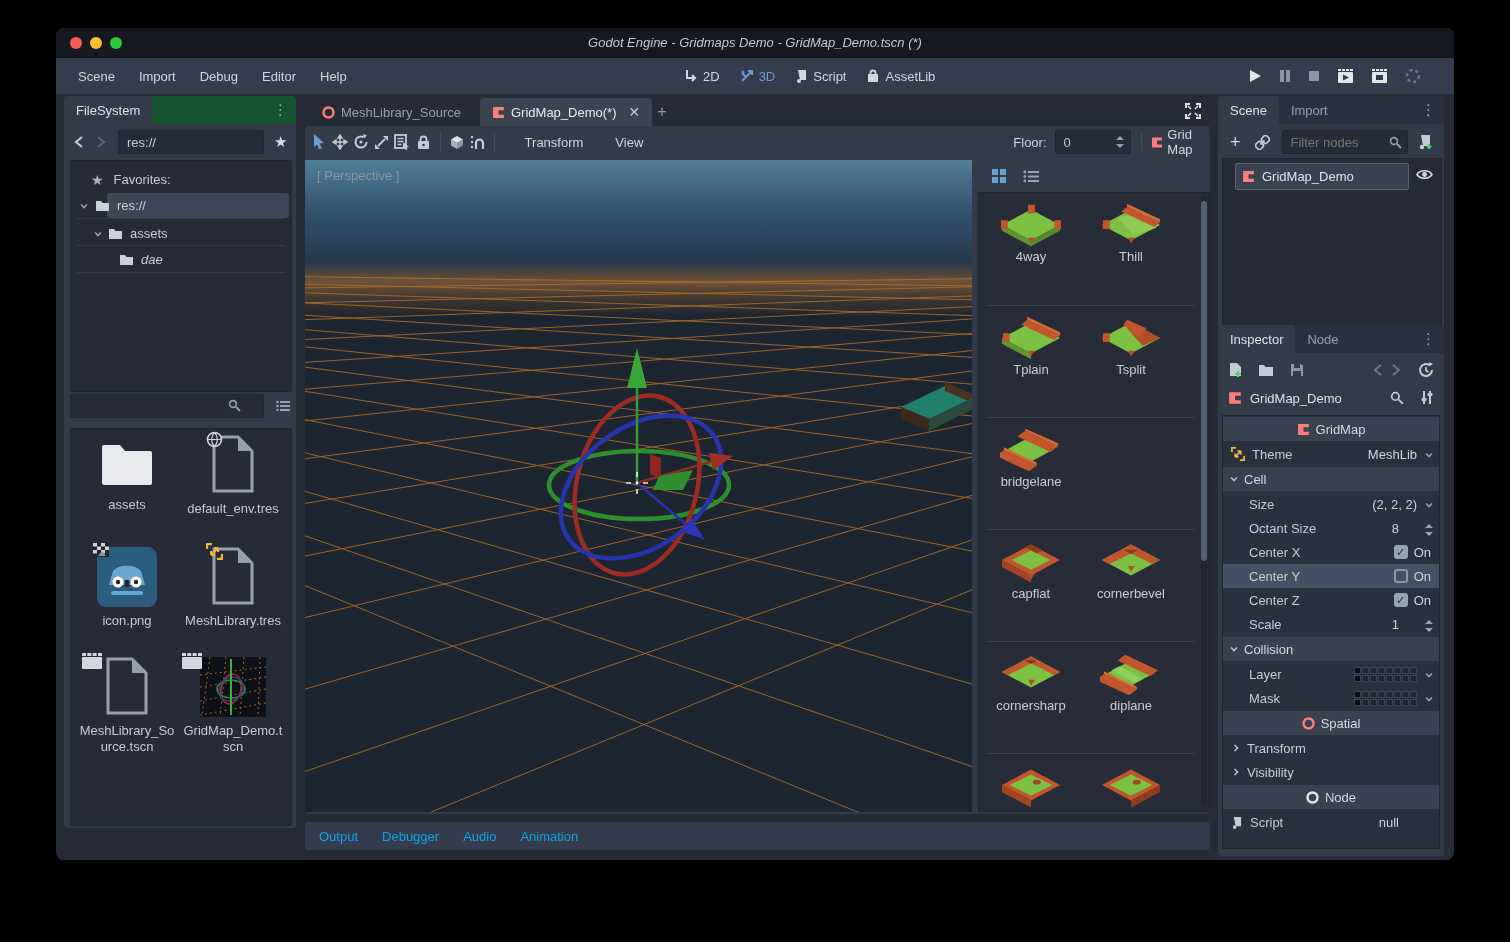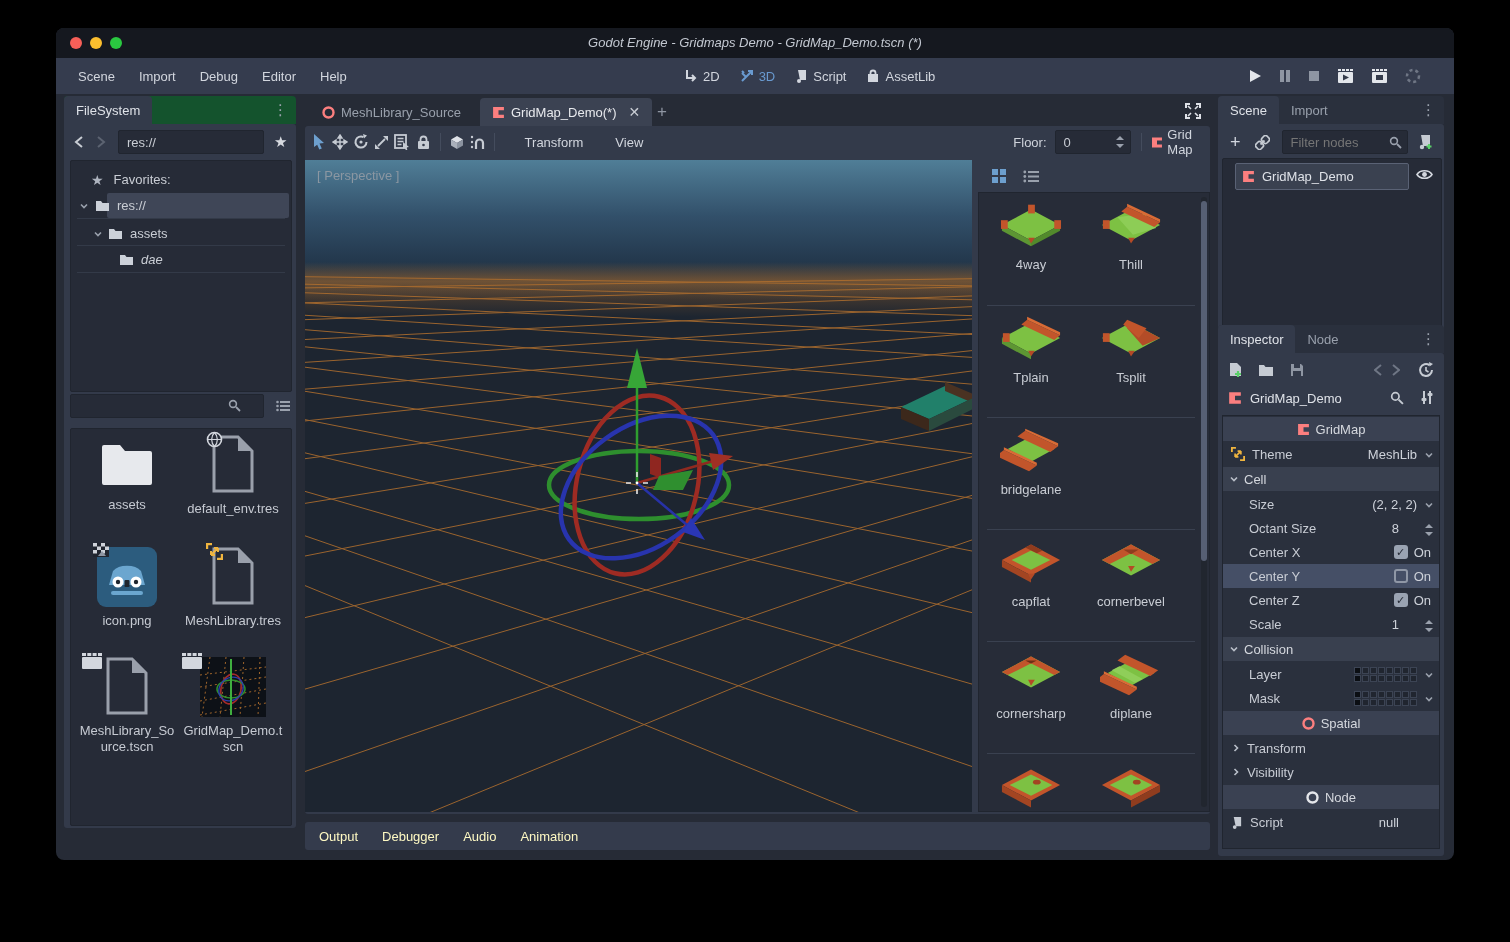--- a/index.html
+++ b/index.html
@@ -42,28 +42,28 @@
   .center-panel{left:249px;top:98px;width:905px;height:688px;background:#333a4a;border-radius:3px;}
   .vp-toolbar{position:absolute;left:0;top:0;width:905px;height:32px;display:flex;align-items:center;}
   .tbtn{width:26px;height:24px;display:flex;align-items:center;justify-content:center;}
   .tsep{width:1px;height:18px;background:#444c5d;margin:0 6px;}
   .tmenu{color:#d2d6de;font-size:13px;padding:0 10px;}
   #viewport{position:absolute;left:0;top:34px;width:667px;height:652px;background:#1d2530;overflow:hidden;}
   .vp-label{position:absolute;left:12px;top:8px;color:#8b97a2;font-size:13px;}
   
   .palette-head{position:absolute;left:673px;top:34px;width:232px;height:32px;display:flex;align-items:center;gap:16px;padding-left:14px;box-sizing:border-box;}
   .palette-body{position:absolute;left:673px;top:66px;width:232px;height:620px;background:#272c38;border:1px solid #20252f;box-sizing:border-box;overflow:hidden;}
-  .pal-item{position:absolute;width:100px;display:flex;flex-direction:column;align-items:center;gap:8px;}
+  .pal-item{position:absolute;width:100px;display:flex;flex-direction:column;align-items:center;}
   .pal-label{color:#c9cdd4;font-size:13px;}
   .pal-sep{position:absolute;left:8px;width:208px;height:1px;background:#3a4150;}
   .pal-scroll{position:absolute;right:2px;top:4px;width:6px;height:610px;background:#21262f;border-radius:3px;}
   .pal-thumb{position:absolute;left:0;top:4px;width:6px;height:360px;background:#565f73;border-radius:3px;}
   
   .bottom-bar{left:249px;top:794px;width:905px;height:28px;background:#343b4c;border-radius:3px;
-    display:flex;align-items:center;gap:24px;padding-left:14px;box-sizing:border-box;color:#fef9c3;font-size:13px;}
+    display:flex;align-items:center;gap:24px;padding-left:14px;box-sizing:border-box;color:#0ea5e9;font-size:13px;}
   
   .scene-body{left:1162px;top:96px;width:226px;height:214px;background:#333a4a;border-radius:0 3px 3px 3px;}
   .insp-body{left:1162px;top:325px;width:226px;height:503px;background:#333a4a;border-radius:0 3px 3px 3px;}
   .prop-box{position:absolute;left:4px;top:62px;width:218px;height:434px;background:#2a303d;border:1px solid #20252f;box-sizing:border-box;overflow:hidden;}
   .prow{display:flex;align-items:center;height:24px;font-size:13px;color:#c8ccd4;position:relative;}
   .phead{height:24px;background:#3a4152;display:flex;align-items:center;justify-content:center;gap:6px;color:#d5d8de;font-size:13px;margin:1px 0;}
   .pgroup{height:24px;background:#39404f;display:flex;align-items:center;gap:5px;color:#d5d8de;font-size:13px;padding-left:6px;margin:1px 0;}
   .pval{position:absolute;right:22px;color:#ced2da;}
   .pchev{position:absolute;right:5px;top:8px;}
   .bitgrid{position:absolute;right:22px;display:grid;grid-template-columns:repeat(8,7px);grid-template-rows:7px 7px;gap:1px;}

